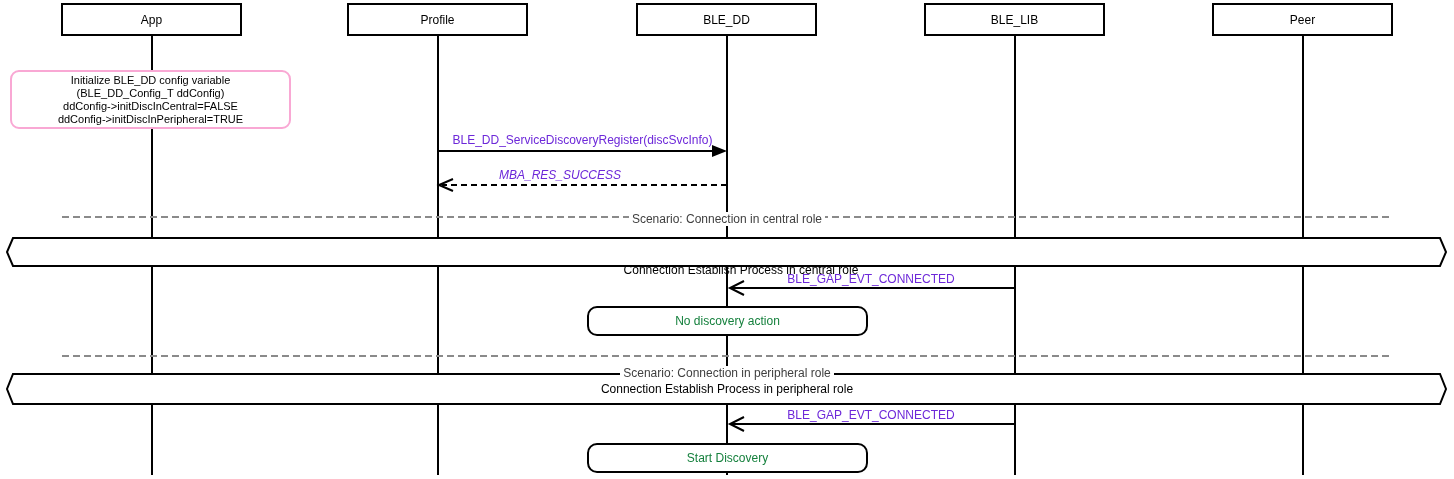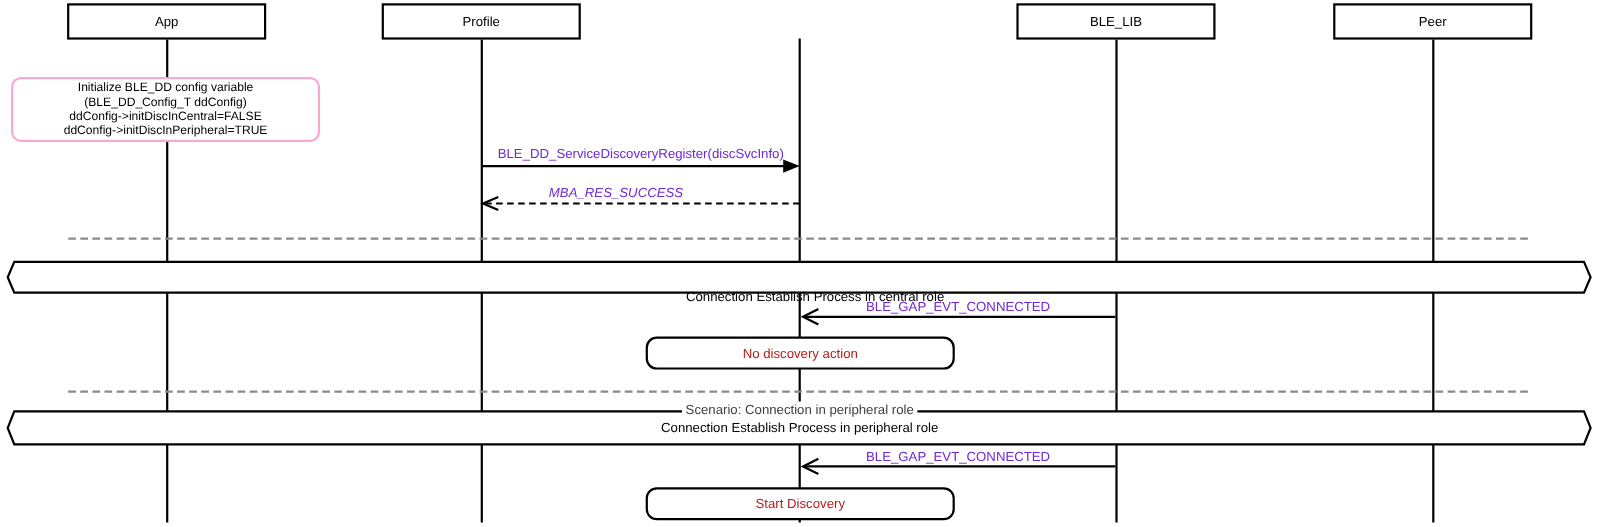--- a/index.html
+++ b/index.html
@@ -112,21 +112,21 @@
     width: 281px;
     height: 30px;
     box-sizing: border-box;
     border: 2px solid #000000;
     border-radius: 10px;
     background: #ffffff;
     display: flex;
     align-items: center;
     justify-content: center;
     font-size: 12px;
-    color: #b91c1c;
+    color: #15803d;
   }
   .action-no-discovery  { top: 306px; }
   .action-start-discovery { top: 443px; }
 </style>
 </head>
 <body>
 
 <div id="canvas">
 
   <svg id="lines-svg" viewBox="0 0 1454 479" xmlns="http://www.w3.org/2000/svg">
@@ -163,39 +163,45 @@
       <polyline points="744,417 730,424 744,431" fill="none" stroke="#000" stroke-width="2"></polyline>
     </g>
   </svg>
 
   <div class="actor-box actor-profile">
     <span>Profile</span>
   </div>
   <div class="actor-box actor-app">
     <span>App</span>
   </div>
+  <div class="actor-box actor-ble-dd">
+    <span>BLE_DD</span>
+  </div>
   <div class="actor-box actor-ble-lib">
     <span>BLE_LIB</span>
   </div>
   <div class="actor-box actor-peer">
     <span>Peer</span>
   </div>
 
   <div class="note-box">
     <div>Initialize BLE_DD config variable</div>
     <div>(BLE_DD_Config_T ddConfig)</div>
     <div>ddConfig-&gt;initDiscInCentral=FALSE</div>
     <div>ddConfig-&gt;initDiscInPeripheral=TRUE</div>
   </div>
 
   <div class="msg-label msg-register">BLE_DD_ServiceDiscoveryRegister(discSvcInfo)</div>
   <div class="msg-label msg-response">MBA_RES_SUCCESS</div>
   <div class="msg-label msg-gap-central">BLE_GAP_EVT_CONNECTED</div>
   <div class="msg-label msg-gap-periph">BLE_GAP_EVT_CONNECTED</div>
 
+  <div class="divider-label-row divider-central">
+    <span>Scenario: Connection in central role</span>
+  </div>
   <div class="divider-label-row divider-periph">
     <span>Scenario: Connection in peripheral role</span>
   </div>
 
   <div class="frame-label-row frame-central">
     <span>Connection Establish Process in central role</span>
   </div>
   <div class="frame-label-row frame-periph">
     <span>Connection Establish Process in peripheral role</span>
   </div>

